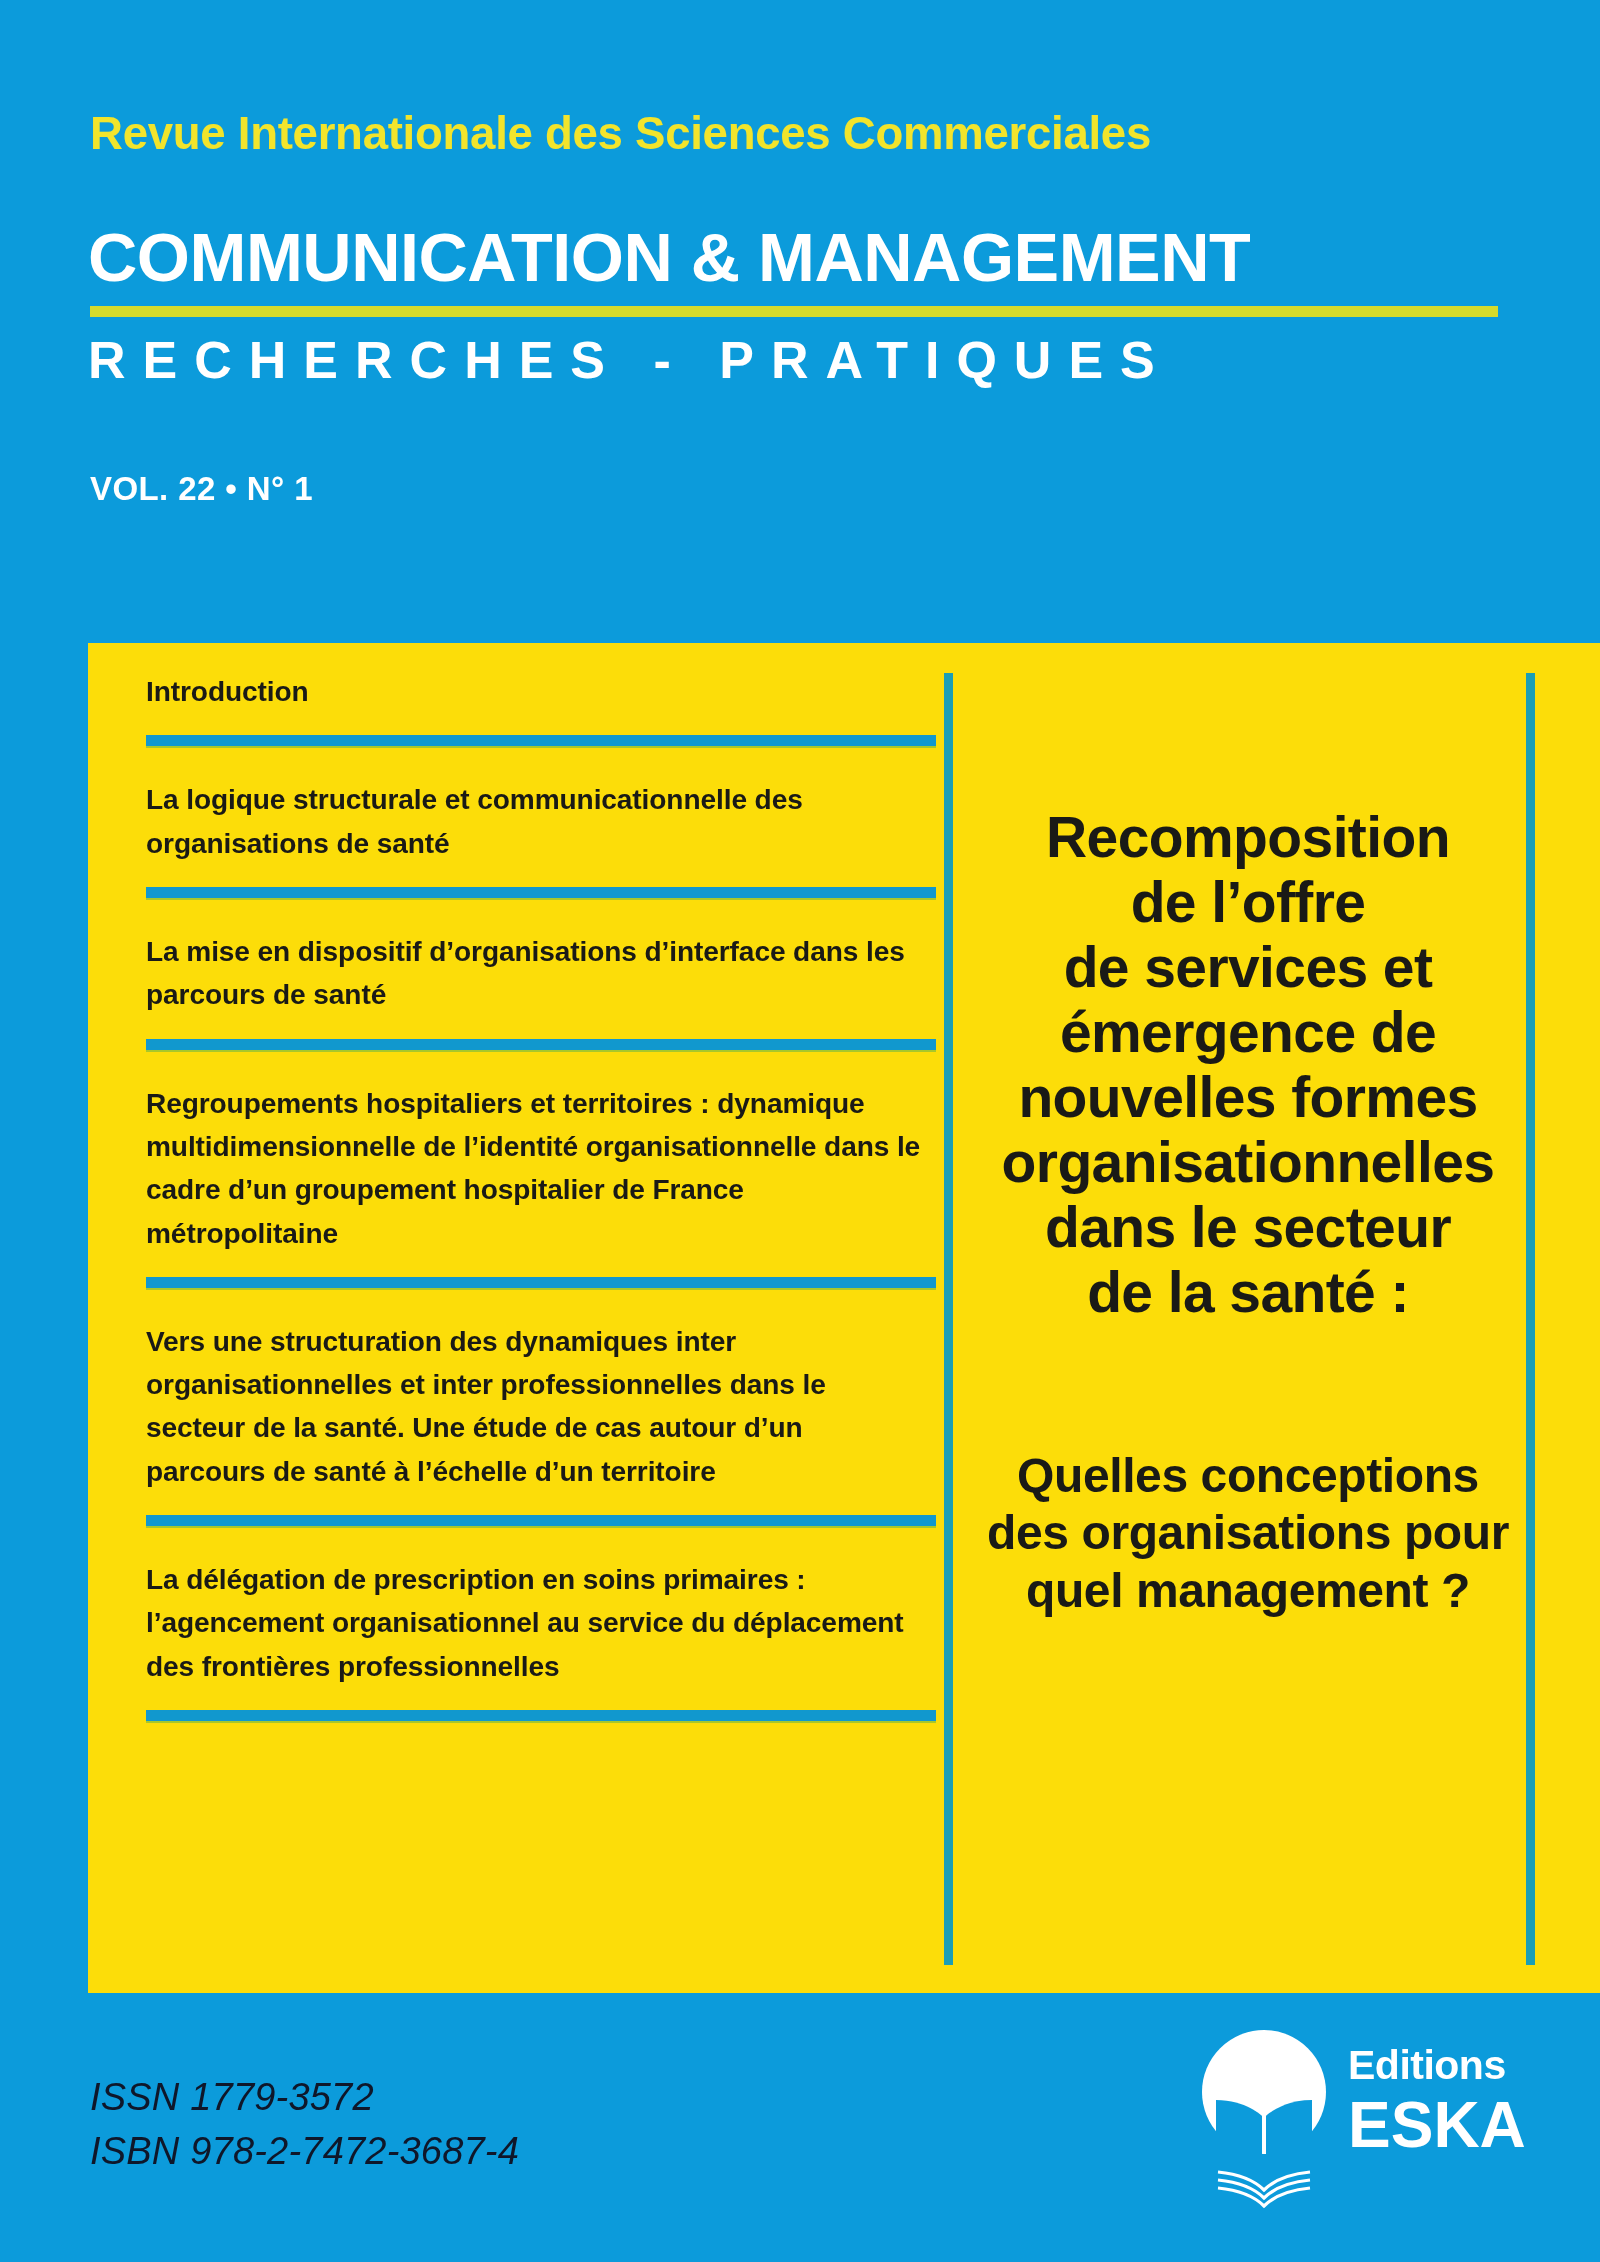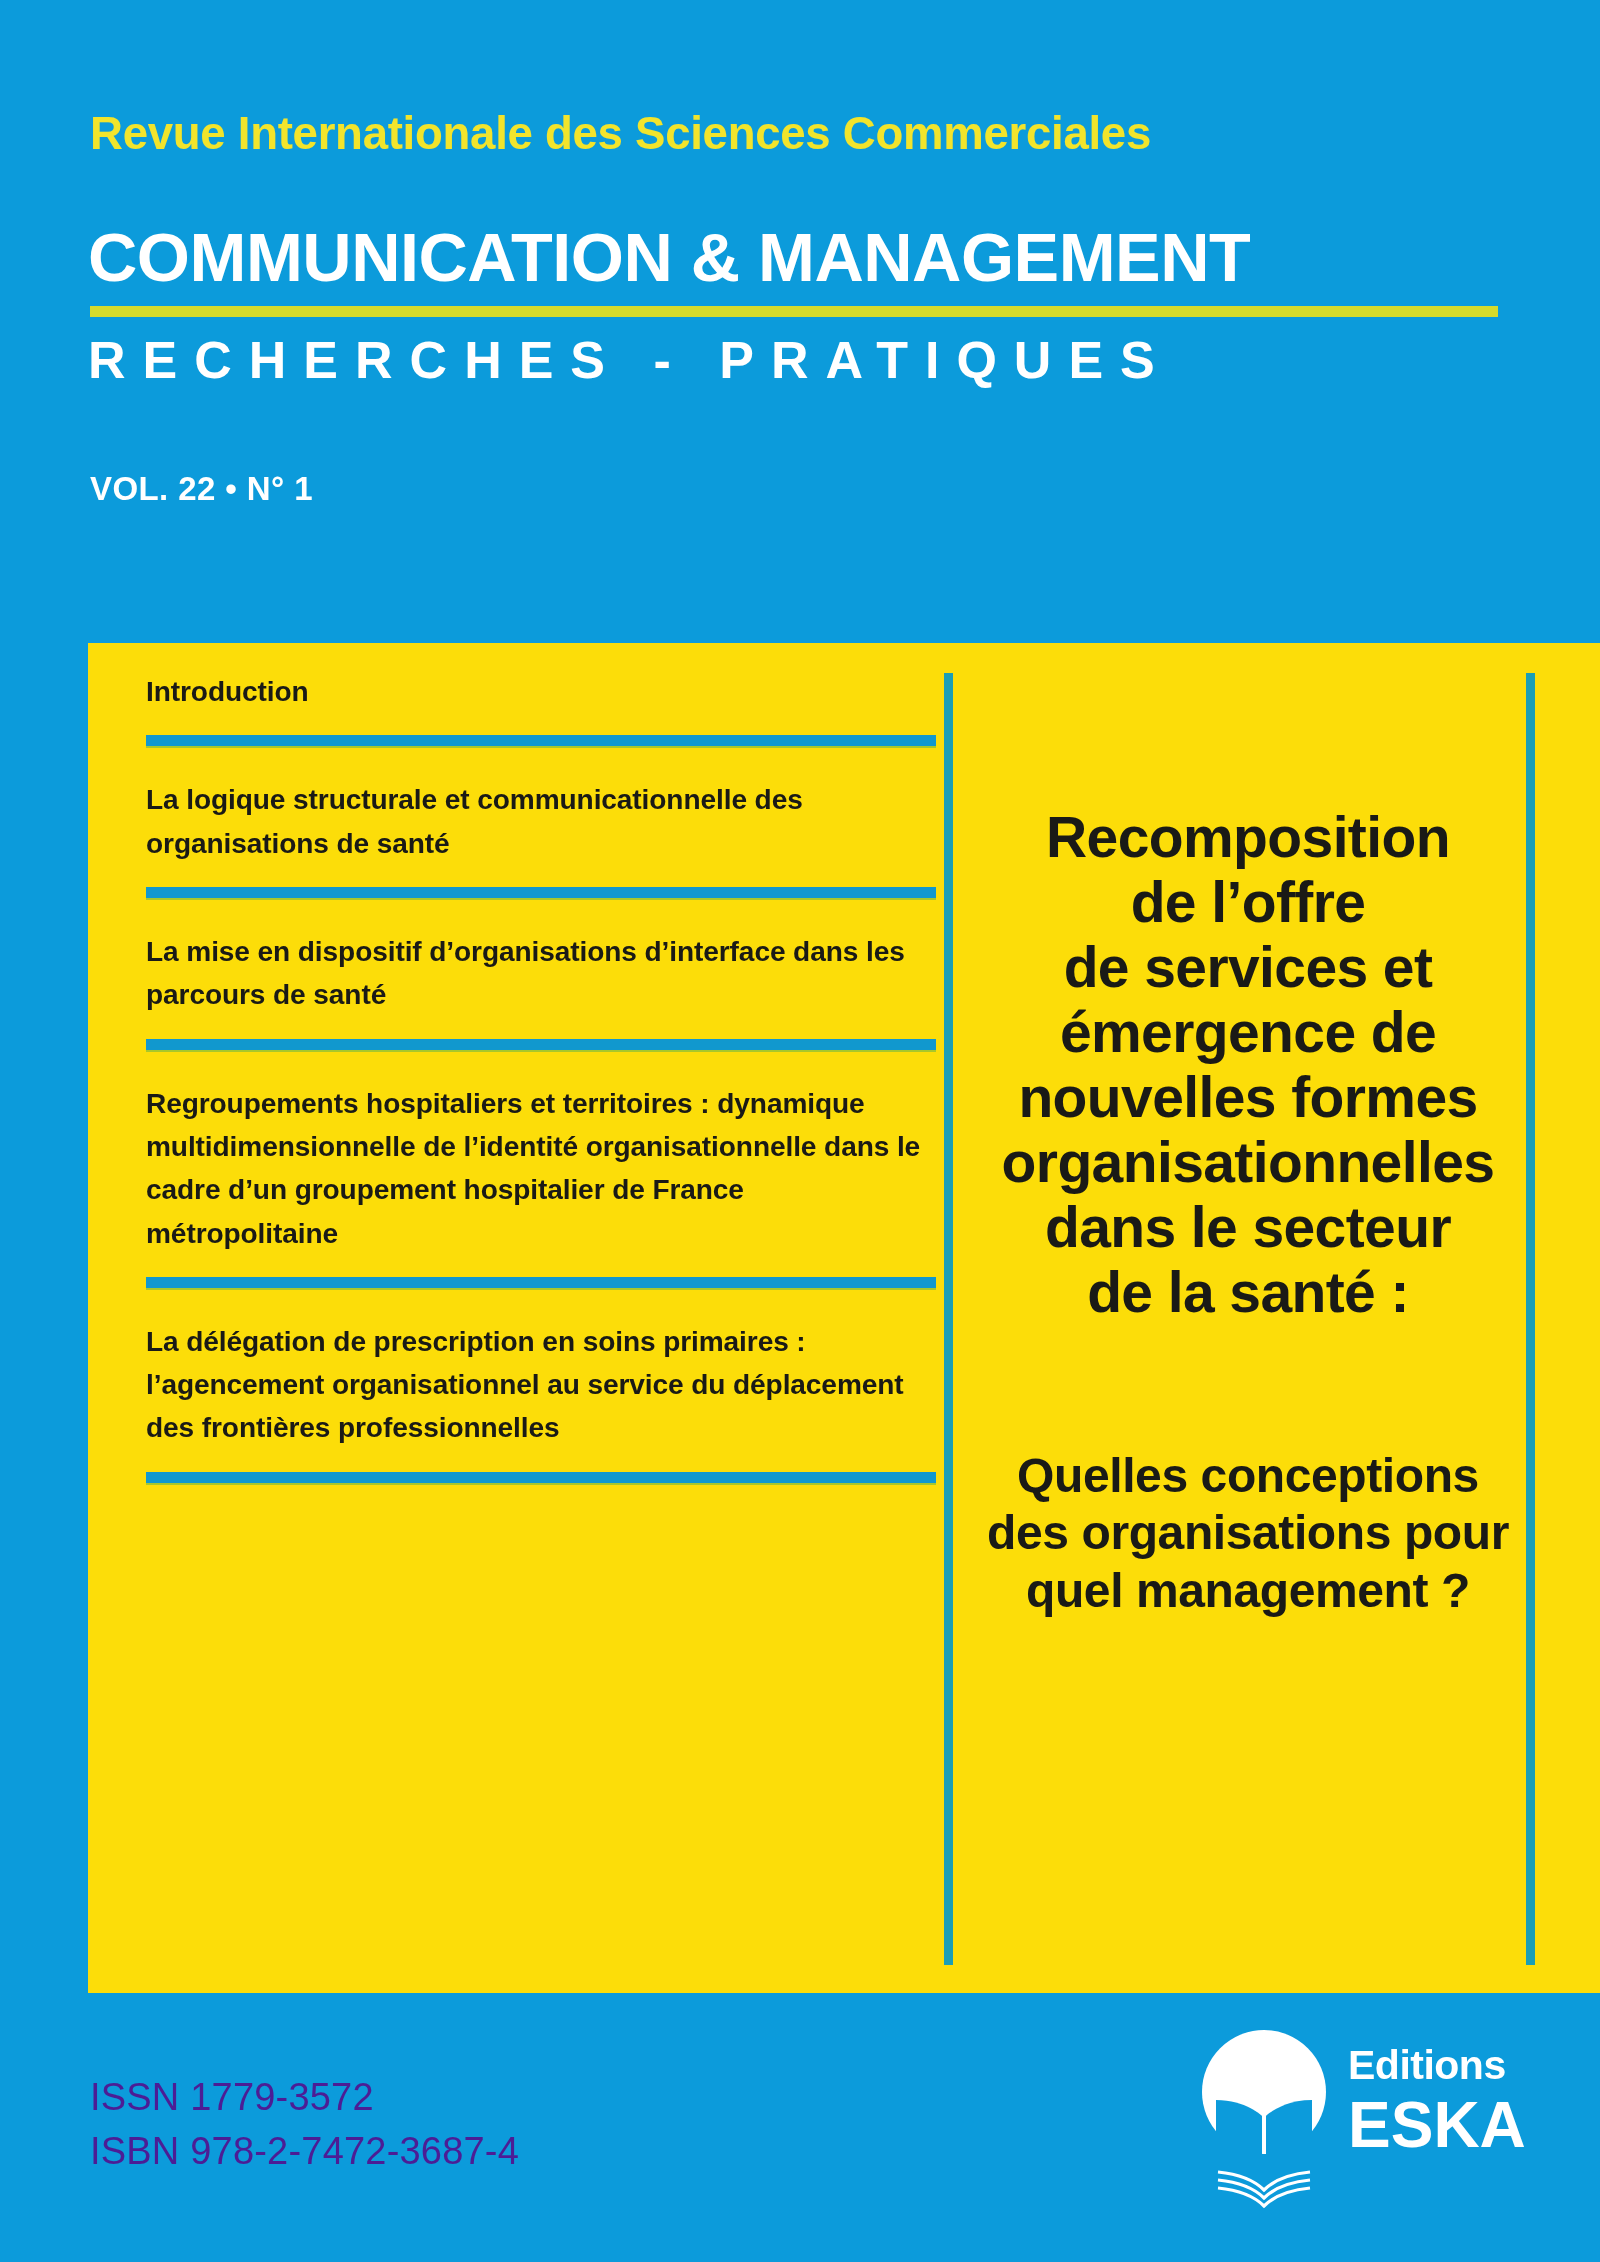--- a/index.html
+++ b/index.html
@@ -166,24 +166,25 @@
     top: 1993px;
     width: 1600px;
     height: 269px;
     background: #0C9BDB;
   }
   #identifiers {
     position: absolute;
     left: 90px;
     top: 78px;
     font-size: 38px;
-    color: #4c1d95;
+    color: #0f172a;
     line-height: 1.42;
     letter-spacing: 0.2px;
     white-space: pre-line;
+    font-style: italic;
   }
   #publisher-logo {
     position: absolute;
     left: 1198px;
     top: 27px;
     width: 340px;
     height: 190px;
   }
   #publisher-name-1 {
     position: absolute;
@@ -237,20 +238,24 @@
     <div class="toc-entry">
       <div class="toc-text">La mise en dispositif d’organisations d’interface dans les parcours de santé</div>
       <div class="toc-rule"></div>
     </div>
 
     <div class="toc-entry">
       <div class="toc-text">Regroupements hospitaliers et territoires : dynamique multidimensionnelle de l’identité organisationnelle dans le cadre d’un groupement hospitalier de France métropolitaine</div>
       <div class="toc-rule"></div>
     </div>
 
+    <div class="toc-entry">
+      <div class="toc-text">Vers une structuration des dynamiques inter organisationnelles et inter professionnelles dans le secteur de la santé. Une étude de cas autour d’un parcours de santé à l’échelle d’un territoire</div>
+      <div class="toc-rule"></div>
+    </div>
 
     <div class="toc-entry">
       <div class="toc-text">La délégation de prescription en soins primaires : l’agencement organisationnel au service du déplacement des frontières professionnelles</div>
       <div class="toc-rule"></div>
     </div>
 
 
   </div>
 
   <div class="v-rule" id="v-rule-left"></div>

